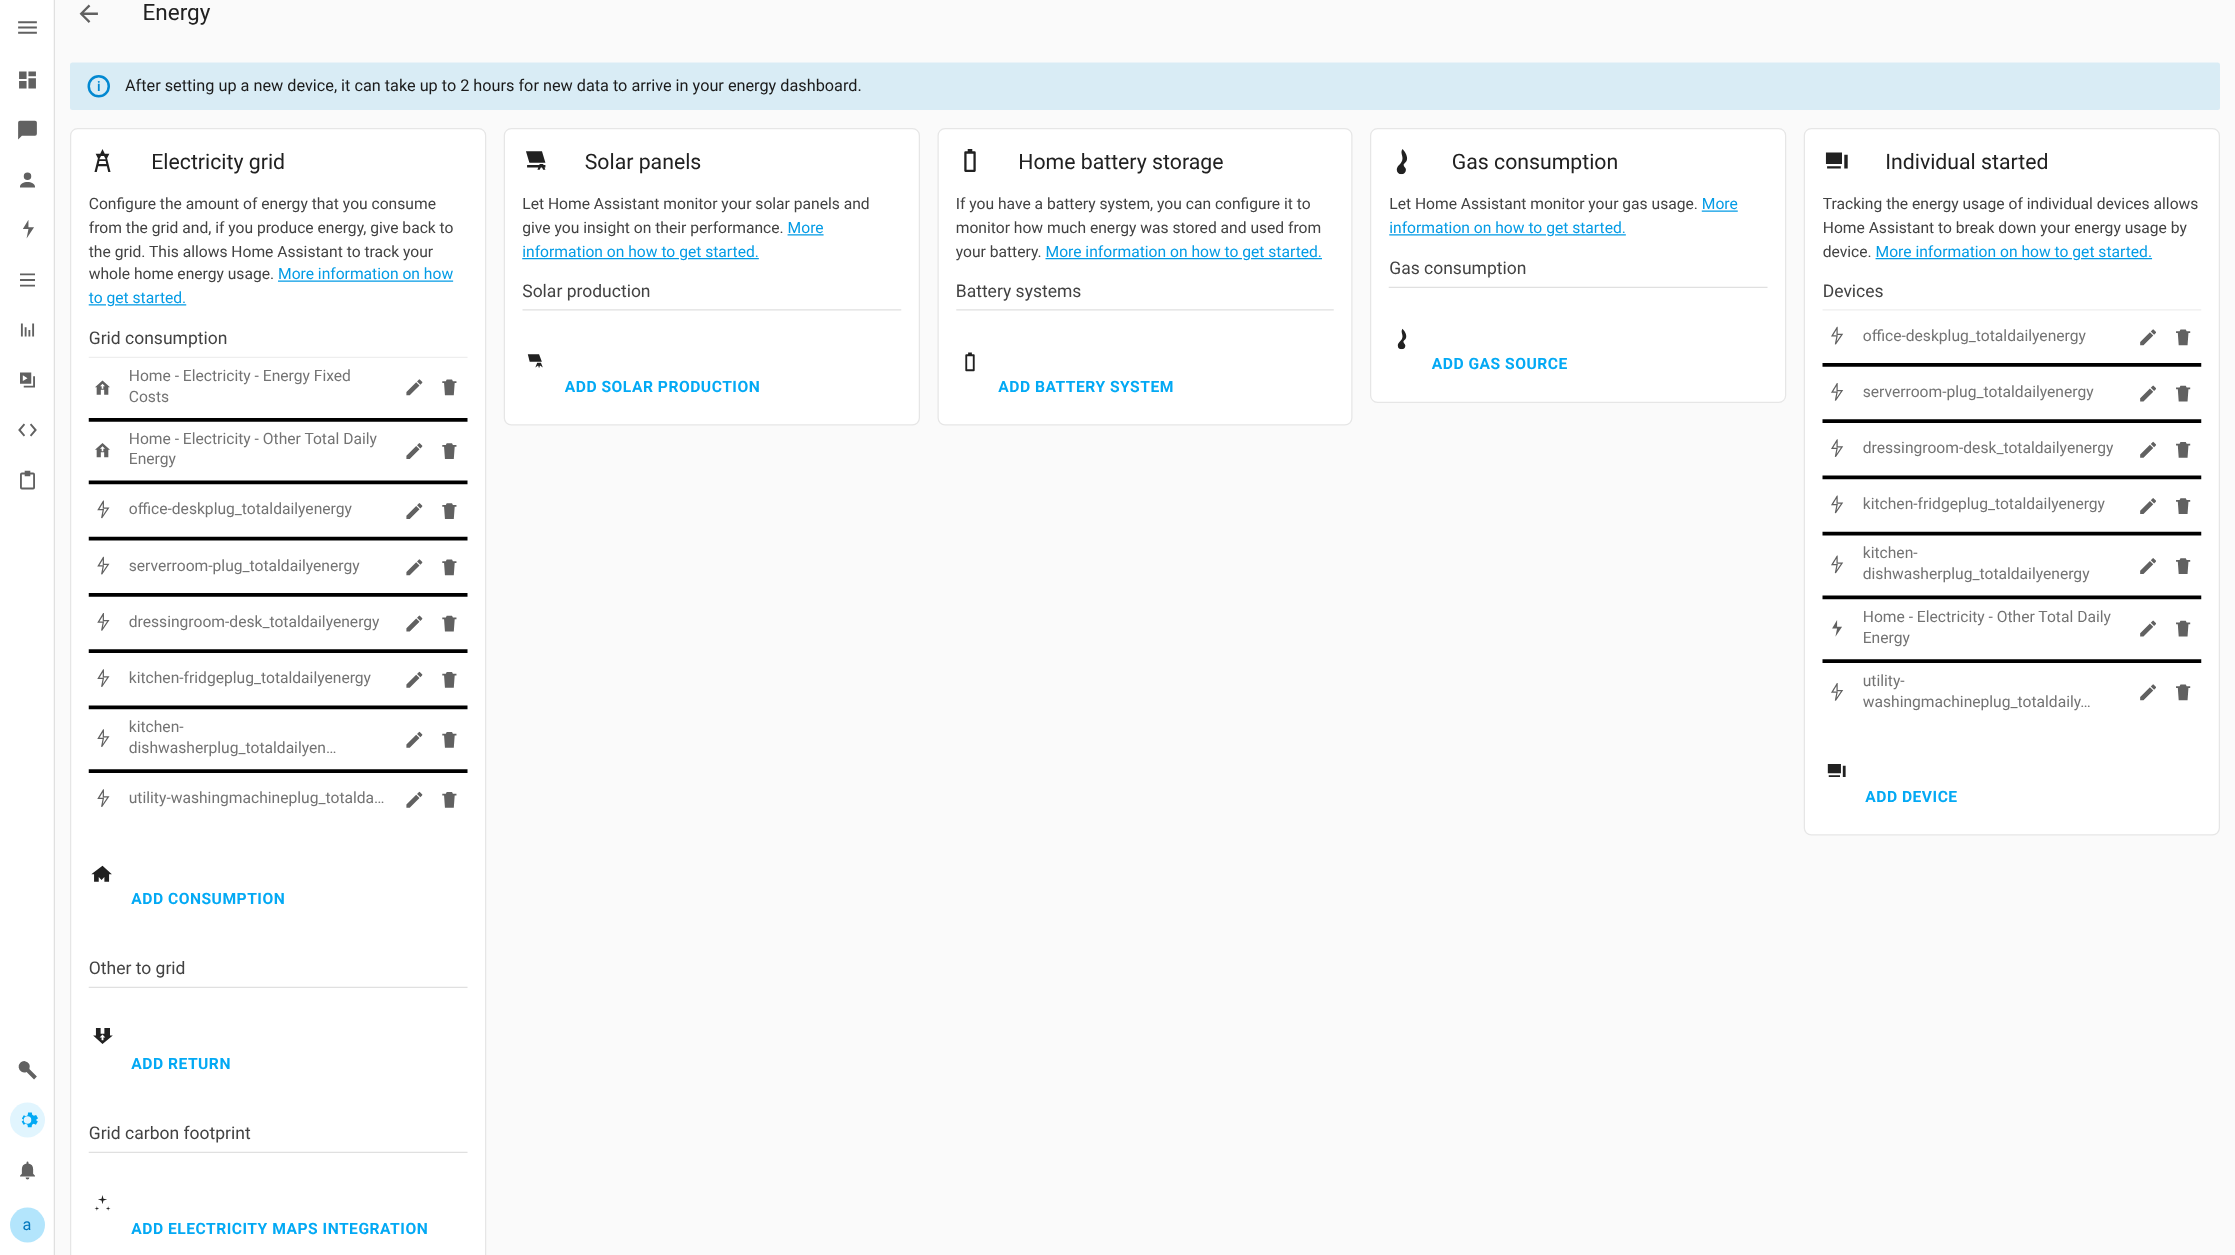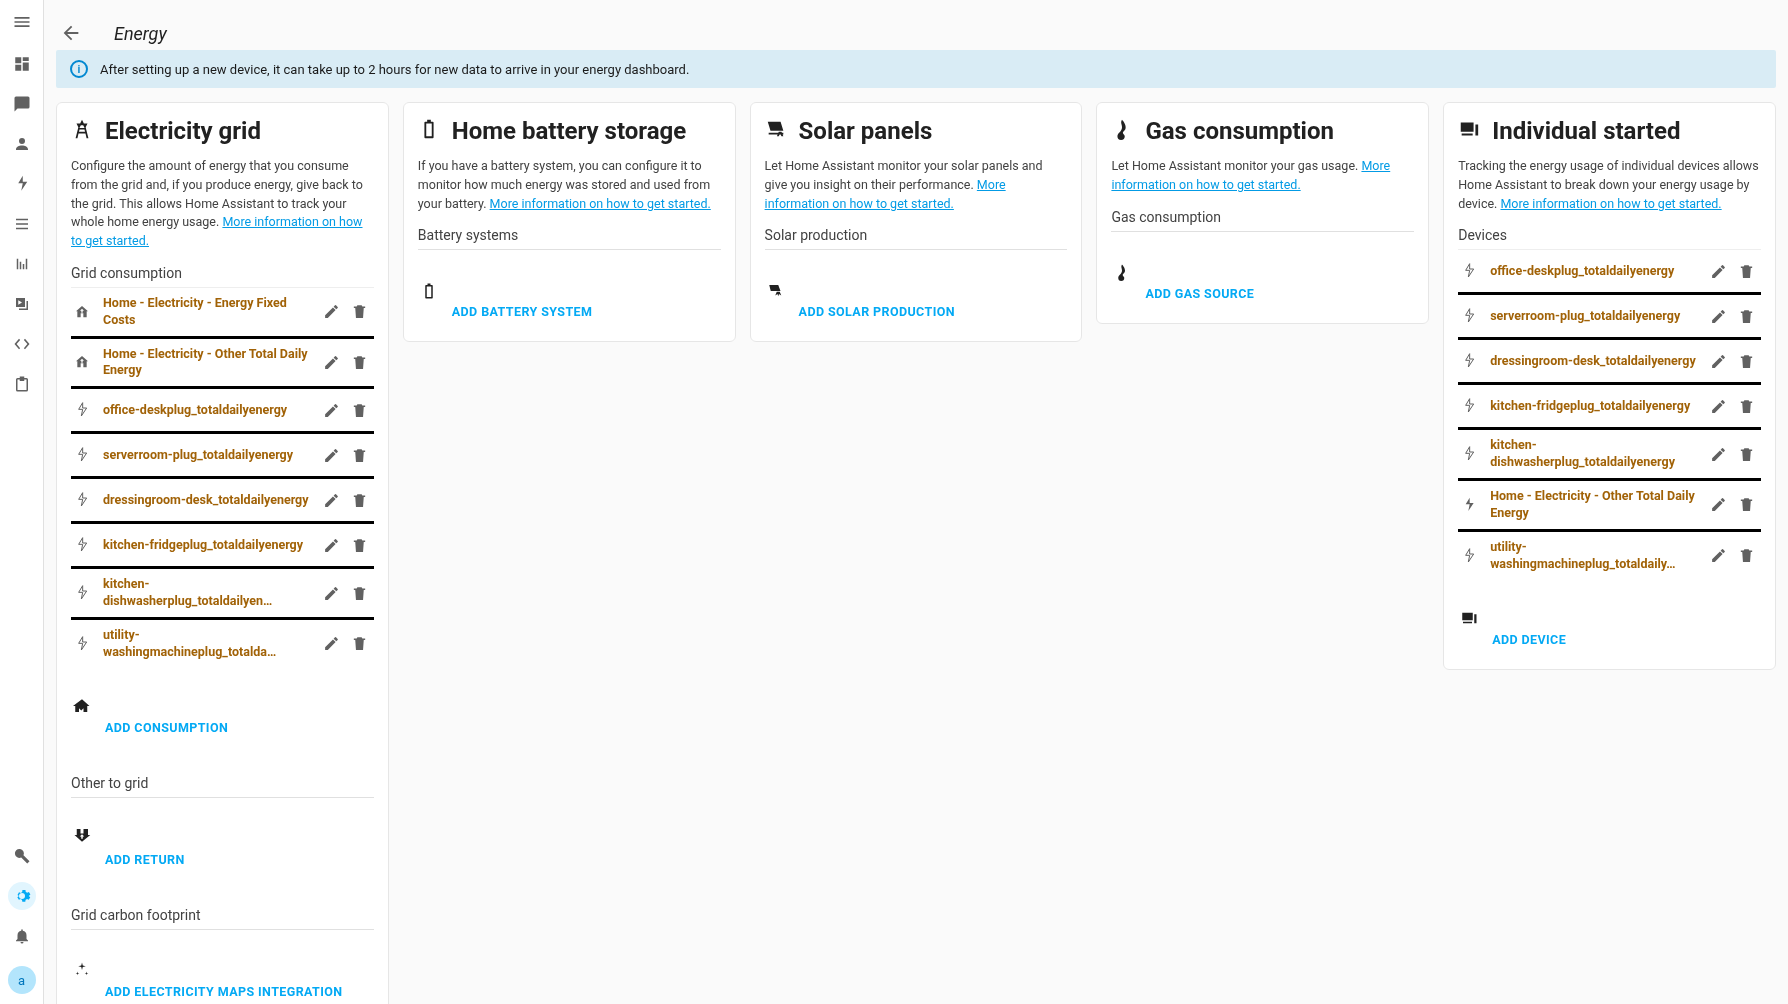--- a/index.html
+++ b/index.html
@@ -5,41 +5,41 @@
   * { box-sizing: border-box; margin: 0; padding: 0; }
   html, body { font-family: Roboto, "Helvetica Neue", Arial, sans-serif; background:#fafafa; color:#212121; height:100%; }
   body { display:flex; height:100vh; }
   .sidebar { width:44px; background:#fff; border-right:1px solid #e0e0e0; display:flex; flex-direction:column; align-items:center; padding-top:8px; }
   .sidebar .sb-icon { width:28px; height:28px; margin:6px 0; display:flex; align-items:center; justify-content:center; color:#616161; border-radius:50%; cursor:pointer; }
   .sidebar .sb-icon.active { color:#03a9f4; background:#e1f5fe; }
   .sidebar .sb-icon svg { width:18px; height:18px; }
   .sidebar .spacer { flex:1; }
   .sidebar .avatar { width:28px; height:28px; border-radius:50%; background:#b3e5fc; color:#0277bd; font-size:13px; display:flex; align-items:center; justify-content:center; margin:10px 0; }
   .main { flex:1; display:flex; flex-direction:column; overflow:hidden; }
-  .topbar { height:44px; display:flex; align-items:flex-end; padding:0 16px; background:transparent;font-style:italic; }
+  .topbar { height:44px; display:flex; align-items:flex-start; padding:0 16px; background:transparent; }
   .topbar .back { color:#616161; cursor:pointer; margin-right:32px; display:flex; }
   .topbar .back svg { width:22px; height:22px; }
   .topbar .title { font-size:18px; color:#212121; }
   .banner { background:#d9ecf5; color:#1b1b1b; font-size:13px; margin:6px 12px 14px 12px; padding:10px 14px; border-radius:2px; display:flex; align-items:center; }
   .banner .info-ic { width:18px; height:18px; border:2px solid #0288d1; border-radius:50%; color:#0288d1; display:flex; align-items:center; justify-content:center; font-size:11px; font-weight:600; margin-right:12px; }
   .content { flex:1; overflow:auto; padding:0 12px 20px 12px; }
   .cards { display:grid; grid-template-columns: repeat(5, minmax(0,1fr)); gap:14px; align-items:start; }
   .card { background:#fff; border:1px solid #e6e6e6; border-radius:6px; padding:14px 14px 8px 14px; }
   .card-head { display:flex; align-items:center; margin-bottom:12px; }
   .card-head svg { width:22px; height:22px; margin-right:12px; color:#212121; }
-  .card-head h2 { font-size:24px; font-weight:700; }
+  .card-head h2 { font-size:17px; font-weight:400;margin-left:16px; }
   .card-desc { font-size:12.5px; color:#424242; line-height:1.5; margin-bottom:14px; }
   .card-desc a, .link { color:#039be5; text-decoration:underline; cursor:pointer; }
   .section-title { font-size:14px; color:#424242; margin:10px 0 6px 0; font-weight:400; }
   .divider { height:1px; background:#e0e0e0; margin:2px 0; }
   .row { display:flex; align-items:center; padding:7px 0; border-top:3px solid #000000; }
   .row:first-of-type { border-top:1px solid #eee; }
   .row .row-ic { width:22px; display:flex; align-items:center; justify-content:center; color:#616161; margin-right:10px; }
   .row .row-ic svg { width:16px; height:16px; }
-  .row .row-label { flex:1; font-size:12.5px; color:#a16207; line-height:1.35; word-break:break-word; padding-right:6px;font-weight:bold; }
+  .row .row-label { flex:1; font-size:12.5px; color:#737373; line-height:1.35; word-break:break-word; padding-right:6px; }
   .row .act { width:28px; height:28px; display:flex; align-items:center; justify-content:center; color:#616161; cursor:pointer; border-radius:50%; }
   .row .act svg { width:17px; height:17px; }
   .add-row { display:flex; align-items:center; padding:10px 0 14px 0; cursor:pointer; }
   .add-row .row-ic { width:22px; display:flex; align-items:center; justify-content:center; color:#212121; margin-right:12px; }
   .add-row .row-ic svg { width:18px; height:18px; }
   .add-row .add-label { font-size:12.5px; font-weight:700; color:#03a9f4; letter-spacing:0.4px;margin-top:42px; }
   .ham-outer { width:44px; height:44px; display:flex; align-items:center; justify-content:center; color:#616161; cursor:pointer; }
 </style>
 </head>
 <body>
@@ -324,58 +324,58 @@
                 <path d="M12 2l1 4 4 1-4 1-1 4-1-4-4-1 4-1 1-4M6 14l.5 2 2 .5-2 .5L6 19l-.5-2-2-.5 2-.5L6 14m12 0l.5 2 2 .5-2 .5-.5 2-.5-2-2-.5 2-.5.5-2z"></path>
               </svg>
             </span>
           <span class="add-label">ADD ELECTRICITY MAPS INTEGRATION</span>
         </div>
       </div>
 
       <div class="card">
         <div class="card-head">
           <span><svg viewBox="0 0 24 24" fill="currentColor">
+                <path d="M3 4h14l3 10H6L3 4m1 12h16v2H4v-2m14-1l2 5h-2l-1.5-3-1.5 3h-2l2-5z"></path>
+              </svg></span>
+          <h2>Solar panels</h2>
+        </div>
+        <p class="card-desc">
+          <span>Let Home Assistant monitor your solar panels and give you insight on their performance. </span><a class="link">More information on how to get started.</a>
+        </p>
+        <div class="section-title">Solar production</div>
+        <div class="divider"></div>
+        <div class="add-row">
+          <span class="row-ic">
+              <svg viewBox="0 0 24 24" fill="currentColor">
+                <path d="M3 4h12l3 8H5L3 4m14 9l2 5-3-2-1 3-1-3-3 2 2-5h4z"></path>
+              </svg>
+            </span>
+          <span class="add-label">ADD SOLAR PRODUCTION</span>
+        </div>
+      </div>
+
+      <div class="card">
+        <div class="card-head">
+          <span><svg viewBox="0 0 24 24" fill="currentColor">
                 <path d="M16 4h-2V2h-4v2H8a1 1 0 00-1 1v16a1 1 0 001 1h8a1 1 0 001-1V5a1 1 0 00-1-1M9 6h6v14H9V6z"></path>
               </svg></span>
           <h2>Home battery storage</h2>
         </div>
         <p class="card-desc">
           <span>If you have a battery system, you can configure it to monitor how much energy was stored and used from your battery. </span><a class="link">More information on how to get started.</a>
         </p>
         <div class="section-title">Battery systems</div>
         <div class="divider"></div>
         <div class="add-row">
           <span class="row-ic">
               <svg viewBox="0 0 24 24" fill="currentColor">
                 <path d="M16 4h-2V2h-4v2H8a1 1 0 00-1 1v16a1 1 0 001 1h8a1 1 0 001-1V5a1 1 0 00-1-1M9 6h6v14H9V6z"></path>
               </svg>
             </span>
           <span class="add-label">ADD BATTERY SYSTEM</span>
-        </div>
-      </div>
-
-      <div class="card">
-        <div class="card-head">
-          <span><svg viewBox="0 0 24 24" fill="currentColor">
-                <path d="M3 4h14l3 10H6L3 4m1 12h16v2H4v-2m14-1l2 5h-2l-1.5-3-1.5 3h-2l2-5z"></path>
-              </svg></span>
-          <h2>Solar panels</h2>
-        </div>
-        <p class="card-desc">
-          <span>Let Home Assistant monitor your solar panels and give you insight on their performance. </span><a class="link">More information on how to get started.</a>
-        </p>
-        <div class="section-title">Solar production</div>
-        <div class="divider"></div>
-        <div class="add-row">
-          <span class="row-ic">
-              <svg viewBox="0 0 24 24" fill="currentColor">
-                <path d="M3 4h12l3 8H5L3 4m14 9l2 5-3-2-1 3-1-3-3 2 2-5h4z"></path>
-              </svg>
-            </span>
-          <span class="add-label">ADD SOLAR PRODUCTION</span>
         </div>
       </div>
 
       <div class="card">
         <div class="card-head">
           <span><svg viewBox="0 0 24 24" fill="currentColor">
                 <path d="M12 2s4 4 4 8-3 4-3 6 2 2 2 4a4 4 0 01-8 0c0-4 5-5 5-10 0-3-2-5 0-8z"></path>
               </svg></span>
           <h2>Gas consumption</h2>
         </div>

